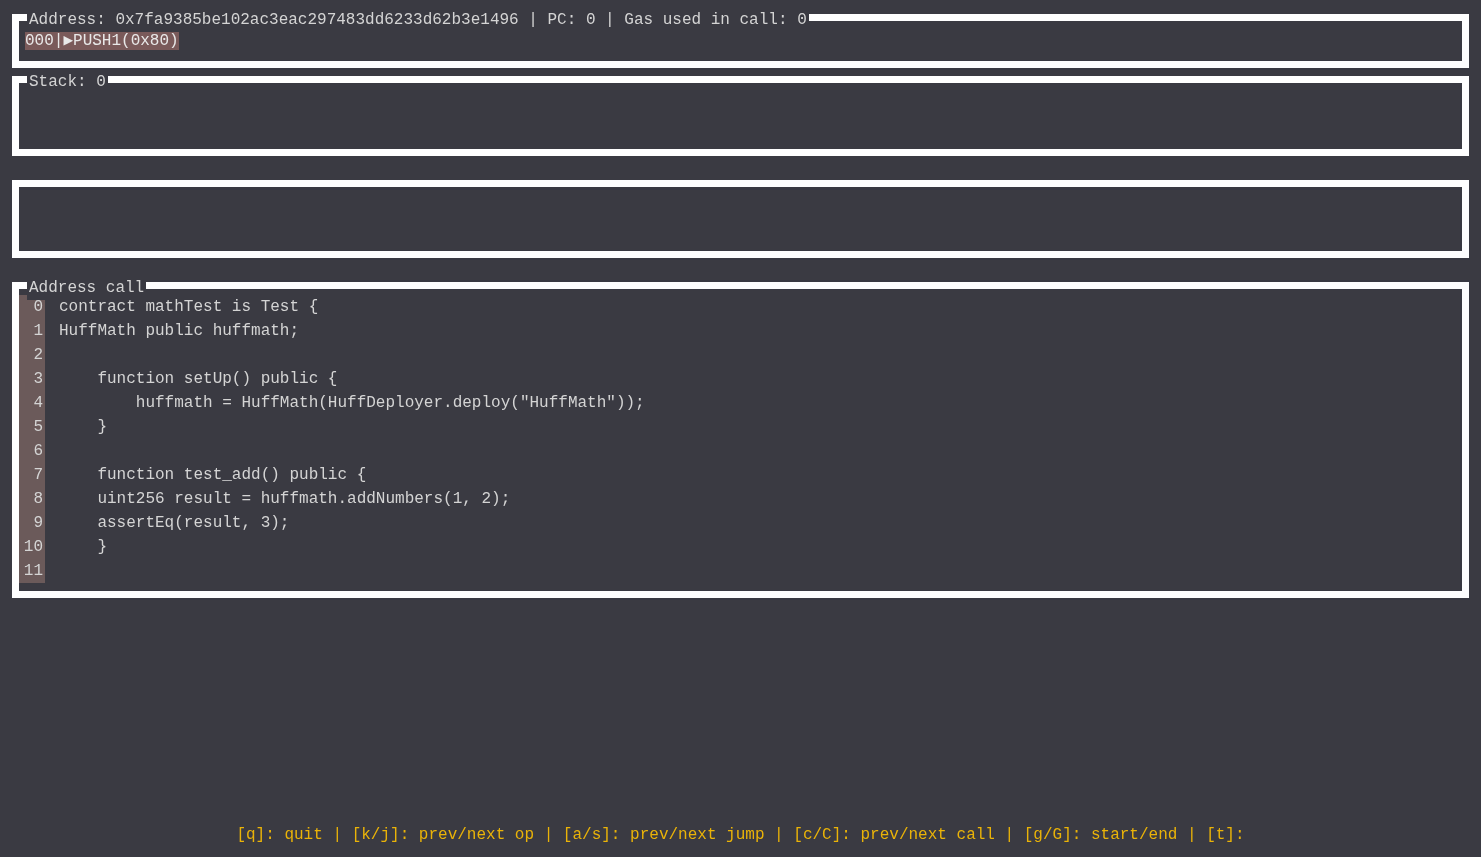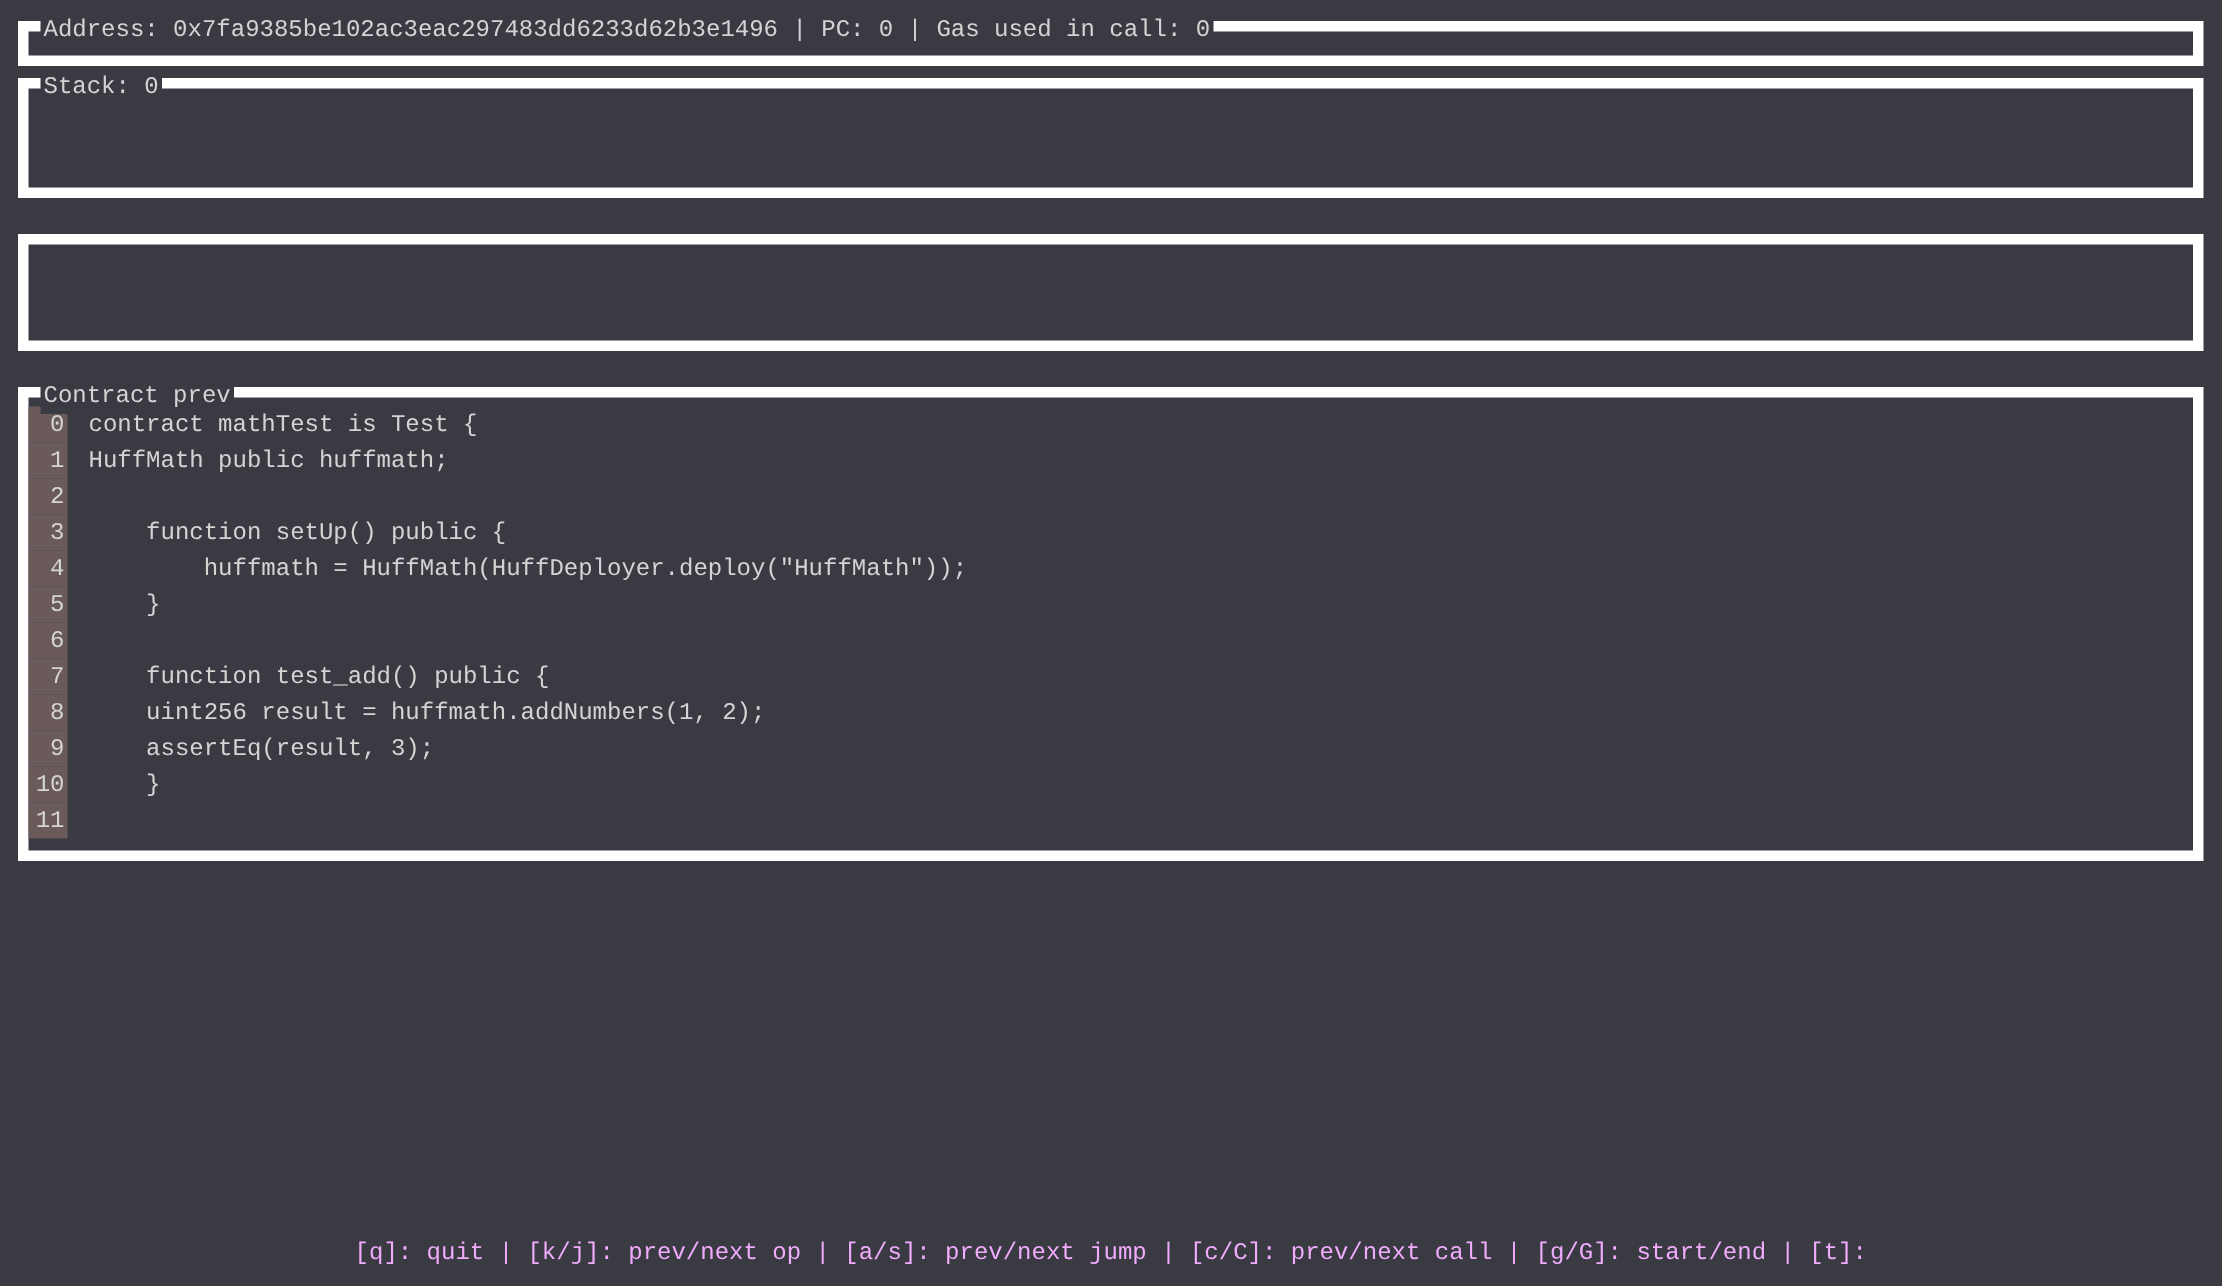--- a/index.html
+++ b/index.html
@@ -60,43 +60,43 @@
     padding-left: 14px;
     white-space: pre;
     color: #d4d4d4;
   }
   .footer {
     position: absolute;
     bottom: 10px;
     left: 0;
     right: 0;
     text-align: center;
-    color: #f0abfc;
+    color: #eab308;
     white-space: pre;
     font-size: 16px;
   }
   .spacer-top { height: 6px; }
 </style>
 </head>
 <body>
 
 <div class="spacer-top"></div>
 
 <div class="panel">
   <div class="panel-title">Address: 0x7fa9385be102ac3eac297483dd6233d62b3e1496 | PC: 0 | Gas used in call: 0</div>
-  <div class="panel-body" id="opcode-list"></div>
+  <div class="panel-body" id="opcode-list"><span class="op-line"><span class="op-highlight">000|▶PUSH1(0x80)</span></span></div>
 </div>
 
 <div class="panel stack-panel">
   <div class="panel-title">Stack: 0</div>
   <div class="panel-body"></div>
 </div>
 
 <div class="panel memory-panel" style="margin-top:24px;">
   <div class="panel-body"></div>
 </div>
 
 <div class="panel code-panel" style="margin-top:24px;">
-  <div class="panel-title">Contract prev</div>
+  <div class="panel-title">Address call</div>
   <div class="panel-body" style="padding:2px 0 0 0;" id="contract-code"><div class="code-line"><span class="line-num">0</span><span class="line-text">contract mathTest is Test {</span></div><div class="code-line"><span class="line-num">1</span><span class="line-text">HuffMath public huffmath;</span></div><div class="code-line"><span class="line-num">2</span><span class="line-text"></span></div><div class="code-line"><span class="line-num">3</span><span class="line-text">    function setUp() public {</span></div><div class="code-line"><span class="line-num">4</span><span class="line-text">        huffmath = HuffMath(HuffDeployer.deploy("HuffMath"));</span></div><div class="code-line"><span class="line-num">5</span><span class="line-text">    }</span></div><div class="code-line"><span class="line-num">6</span><span class="line-text"></span></div><div class="code-line"><span class="line-num">7</span><span class="line-text">    function test_add() public {</span></div><div class="code-line"><span class="line-num">8</span><span class="line-text">    uint256 result = huffmath.addNumbers(1, 2);</span></div><div class="code-line"><span class="line-num">9</span><span class="line-text">    assertEq(result, 3);</span></div><div class="code-line"><span class="line-num">10</span><span class="line-text">    }</span></div><div class="code-line"><span class="line-num">11</span><span class="line-text"></span></div></div>
 </div>
 
 <div class="footer">[q]: quit | [k/j]: prev/next op | [a/s]: prev/next jump | [c/C]: prev/next call | [g/G]: start/end | [t]:</div>
 
 </body></html>

